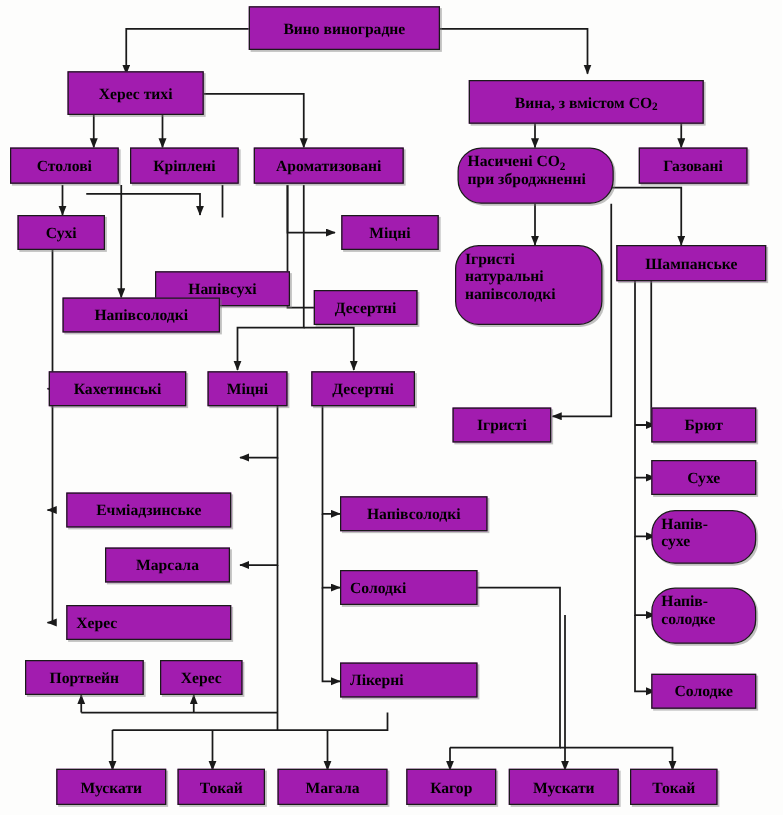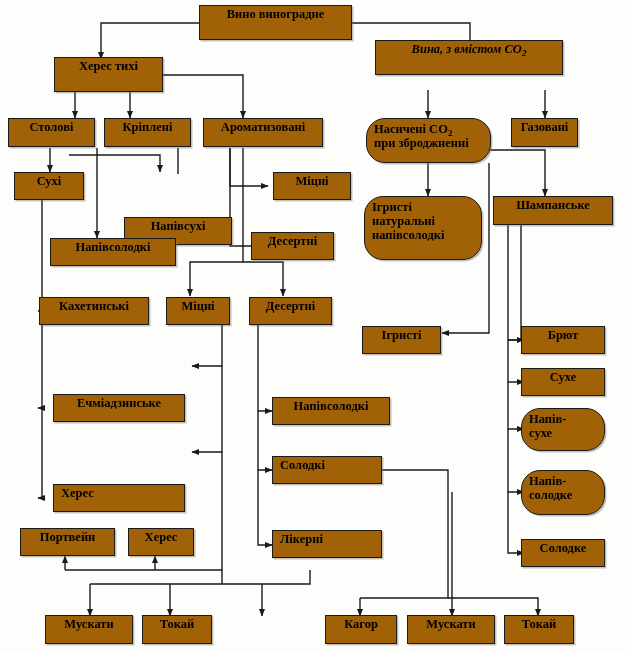--- a/index.html
+++ b/index.html
@@ -20,27 +20,27 @@
     left: 0;
     top: 0;
     width: 626px;
     height: 652px;
     pointer-events: none;
   }
   .node {
     position: absolute;
     box-sizing: border-box;
     border: 1.3px solid #1a1a1a;
-    background: #a16207;
+    background: #a21caf;
     color: #000000;
     font-weight: bold;
     font-size: 12.5px;
     line-height: 1.12;
     display: flex;
-    align-items: flex-start;
+    align-items: center;
     justify-content: center;
     text-align: center;
     padding: 1px 3px;
     box-shadow: 1.5px 1.5px 0 rgba(120,120,120,0.45);
   }
   .node.align-left {
     justify-content: flex-start;
     padding-left: 7px;
   }
   .node.multiline {
@@ -154,42 +154,42 @@
   </svg>
 
   <div class="node" style="left:199px; top:5px; width:153px; height:35px;">
     <span>Вино виноградне</span>
   </div>
 
   <div class="node" style="left:54px; top:57px; width:109px; height:35px;">
     <span>Херес тихі</span>
   </div>
 
-  <div class="node" style="left:375px; top:40px; width:188px; height:35px;font-style:italic;">
+  <div class="node" style="left:375px; top:64px; width:188px; height:35px;">
     <span><span>Вина, з вмістом CO</span><sub>2</sub></span>
   </div>
 
   <div class="node" style="left:8px; top:118px; width:87px; height:29px;">
     <span>Столові</span>
   </div>
 
   <div class="node" style="left:104px; top:118px; width:87px; height:29px;">
     <span>Кріплені</span>
   </div>
 
   <div class="node" style="left:203px; top:118px; width:120px; height:29px;">
     <span>Ароматизовані</span>
   </div>
 
   <div class="node multiline" style="left:366px; top:118px; width:125px; height:45px;">
     <span><span>Насичені CO</span><sub>2</sub></span>
     <span>при зброджненні</span>
   </div>
 
-  <div class="node" style="left:511px; top:118px; width:67px; height:29px;">
+  <div class="node" style="left:511px; top:118px; width:87px; height:29px;">
     <span>Газовані</span>
   </div>
 
   <div class="node" style="left:14px; top:172px; width:70px; height:28px;">
     <span>Сухі</span>
   </div>
 
   <div class="node" style="left:124px; top:172px; width:108px; height:28px;margin-top:45px;">
     <span>Напівсухі</span>
   </div>
@@ -247,20 +247,23 @@
 
   <div class="node" style="left:272px; top:397px; width:118px; height:28px;">
     <span>Напівсолодкі</span>
   </div>
 
   <div class="node multiline" style="left:521px; top:408px; width:84px; height:43px;">
     <span>Напів-</span>
     <span>сухе</span>
   </div>
 
+  <div class="node" style="left:84px; top:438px; width:100px; height:28px;">
+    <span>Марсала</span>
+  </div>
 
   <div class="node align-left" style="left:272px; top:456px; width:110px; height:28px;">
     <span>Солодкі</span>
   </div>
 
   <div class="node multiline" style="left:521px; top:470px; width:84px; height:45px;">
     <span>Напів-</span>
     <span>солодке</span>
   </div>
 
@@ -285,20 +288,23 @@
   </div>
 
   <div class="node" style="left:45px; top:615px; width:88px; height:29px;">
     <span>Мускати</span>
   </div>
 
   <div class="node" style="left:142px; top:615px; width:70px; height:29px;">
     <span>Токай</span>
   </div>
 
+  <div class="node" style="left:222px; top:615px; width:88px; height:29px;">
+    <span>Магала</span>
+  </div>
 
   <div class="node" style="left:325px; top:615px; width:72px; height:29px;">
     <span>Кагор</span>
   </div>
 
   <div class="node" style="left:407px; top:615px; width:88px; height:29px;">
     <span>Мускати</span>
   </div>
 
   <div class="node" style="left:504px; top:615px; width:70px; height:29px;">

